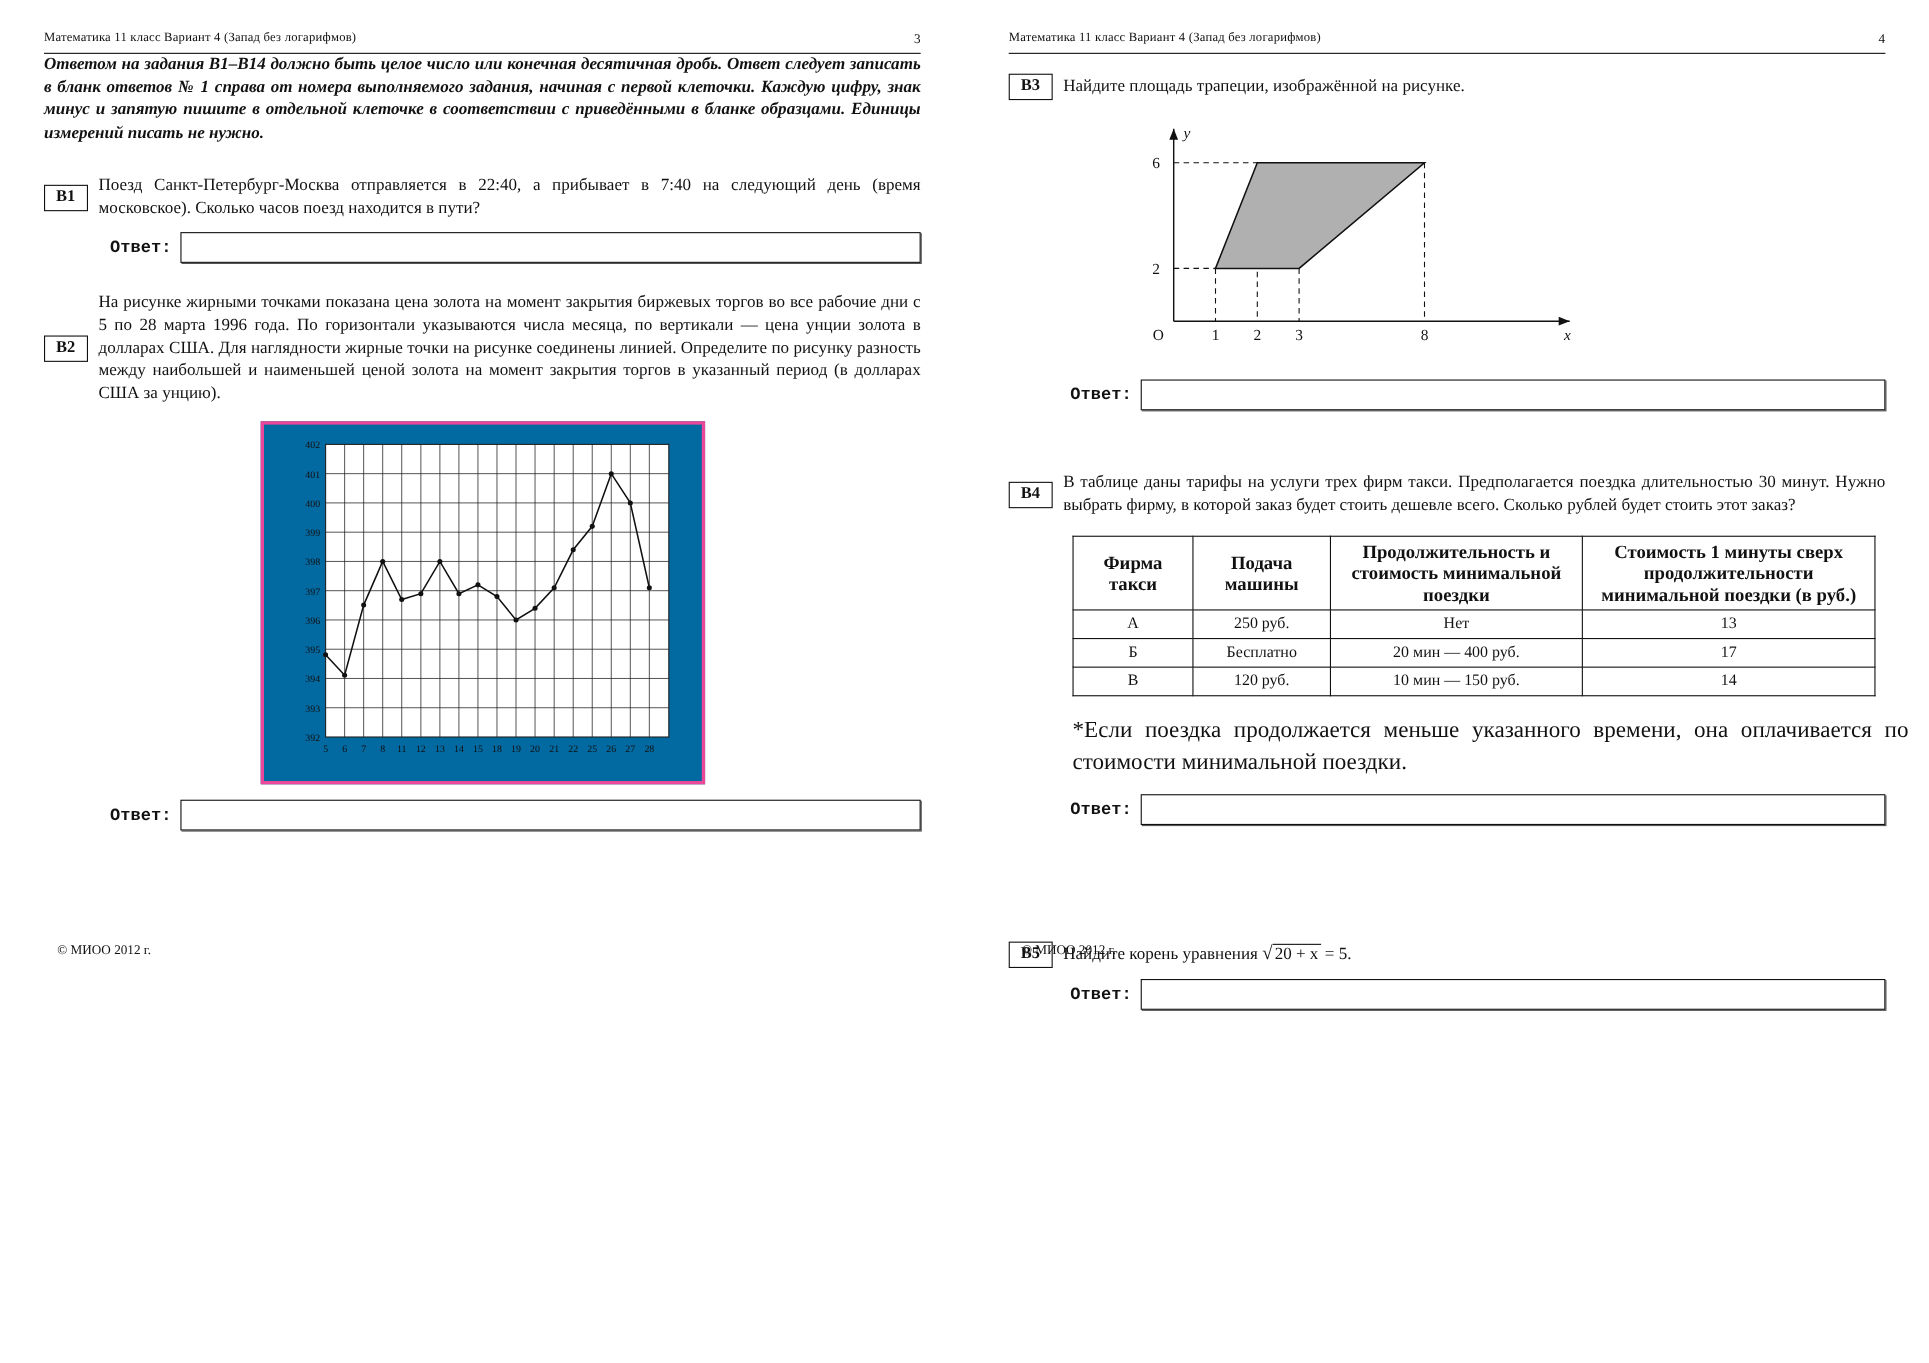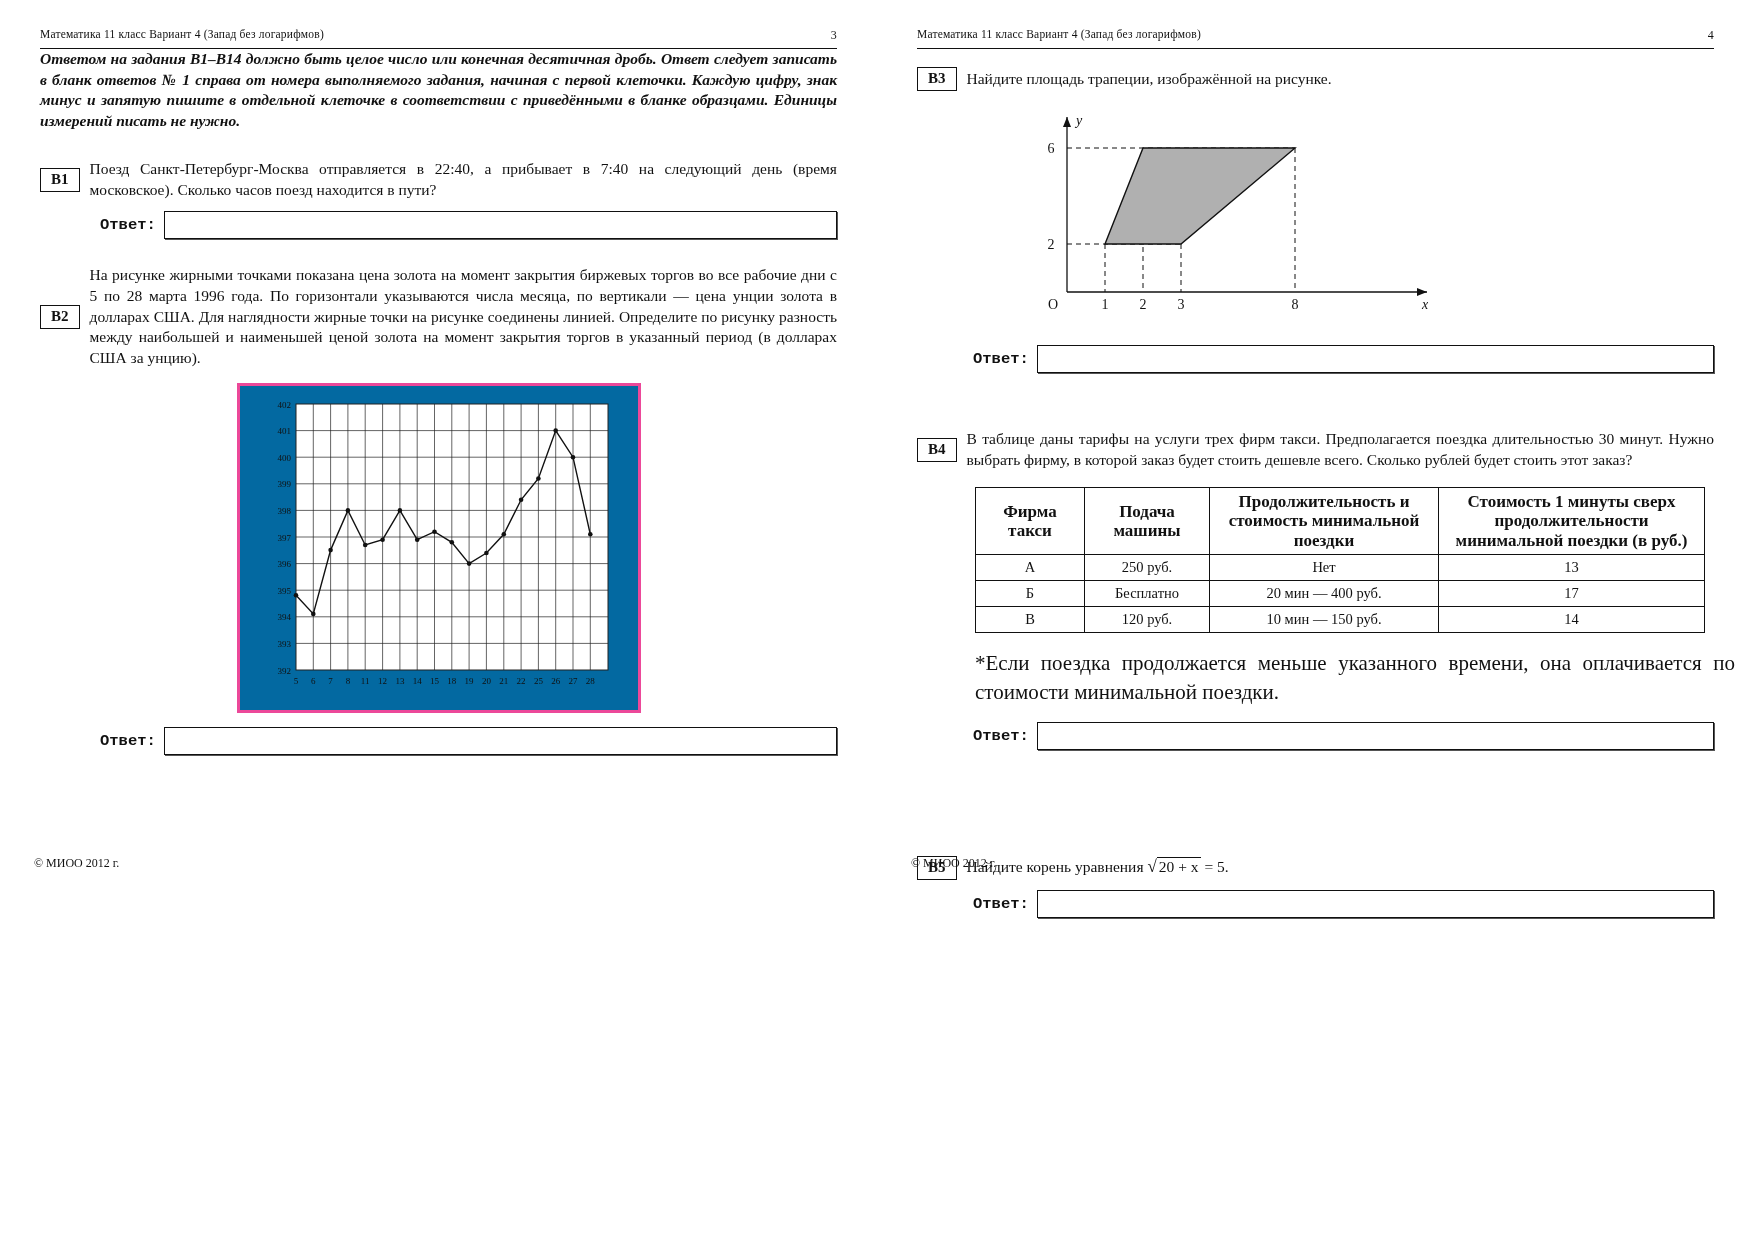--- a/index.html
+++ b/index.html
@@ -18,21 +18,21 @@
   .task-row{display:flex;align-items:center;font-family:Liberation Serif, serif;}
   .code{flex:0 0 auto;border:1px solid #111;padding:2px 10px 3px 10px;font-size:15px;font-weight:bold;margin-right:10px;line-height:1.15;}
   .stem{flex:1 1 auto;font-size:15.5px;line-height:1.34;text-align:justify;}
   .ansrow{display:flex;align-items:center;margin-top:10px;}
   .ansrow .lbl{font-weight:bold;font-size:15.5px;margin-right:8px;font-family:Liberation Mono, monospace;}
   .ansbox{flex:1 1 auto;height:26px;border:1px solid #111;background:#fff;box-shadow:1px 1px 0 #555;}
   .ansrow.indent{padding-left:60px;}
   .ansrow.indent2{padding-left:56px;}
   .figwrap{display:flex;justify-content:center;margin:14px 0 4px 0;}
   .chartbox{border:3px solid #ec4899;background:#0369a1;padding:8px 10px 6px 8px;}
-  .footer{position:absolute;bottom:26px;left:34px;font-size:12px;}
+  .footer{position:absolute;bottom:26px;left:52px;font-size:12px;}
   table.tariff{border-collapse:collapse;margin:16px 0 0 58px;width:730px;}
   table.tariff td,table.tariff th{border:1px solid #111;padding:4px 6px;text-align:center;font-size:14.5px;}
   table.tariff th{font-weight:bold;line-height:1.15;font-size:17px;}
   .note{margin:16px 0 0 58px;font-size:21px;line-height:1.34;text-align:justify;width:760px;}
   .sqrt{display:inline-block;}
   .sqrt .rad{font-size:17px;}
   .sqrt .under{border-top:1px solid #111;padding:0 2px;}
   svg{display:block;}
   .trapwrap{margin-left:90px;margin-top:6px;}
 </style>

